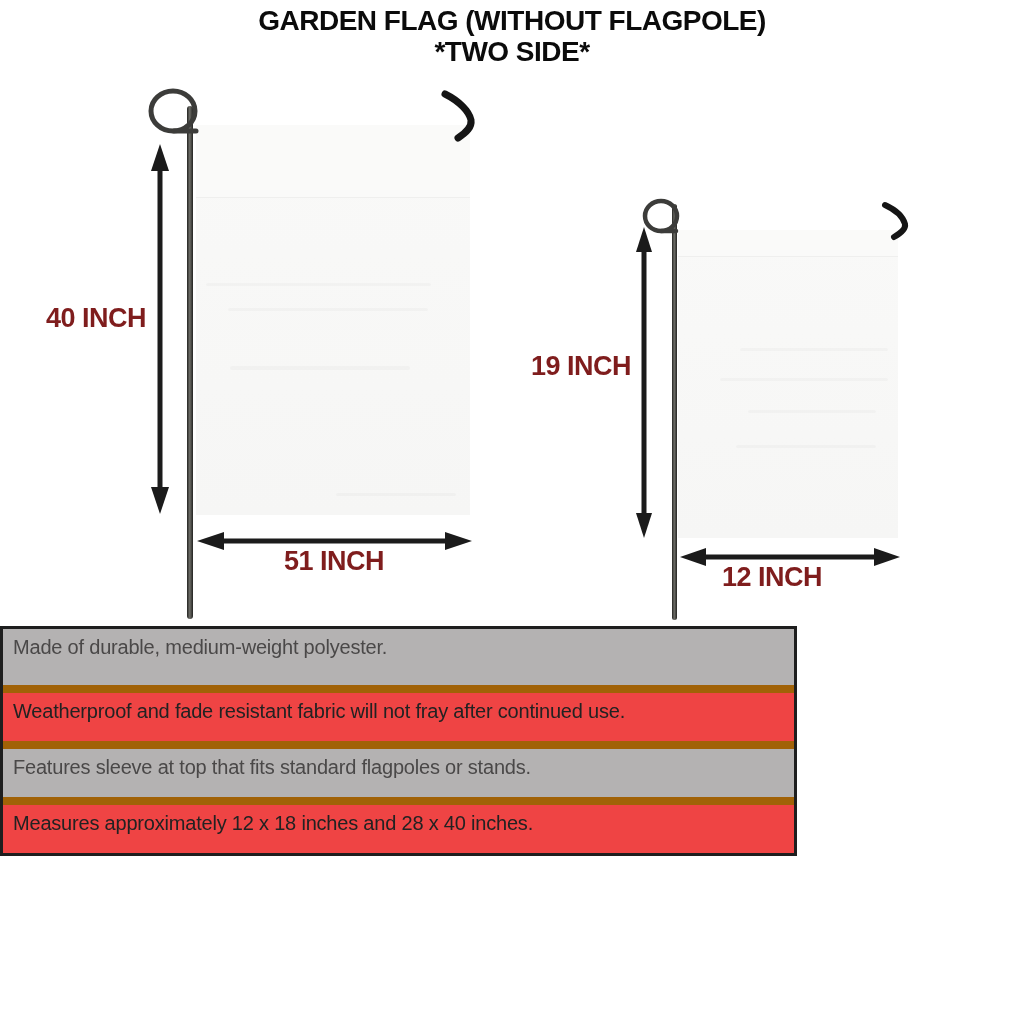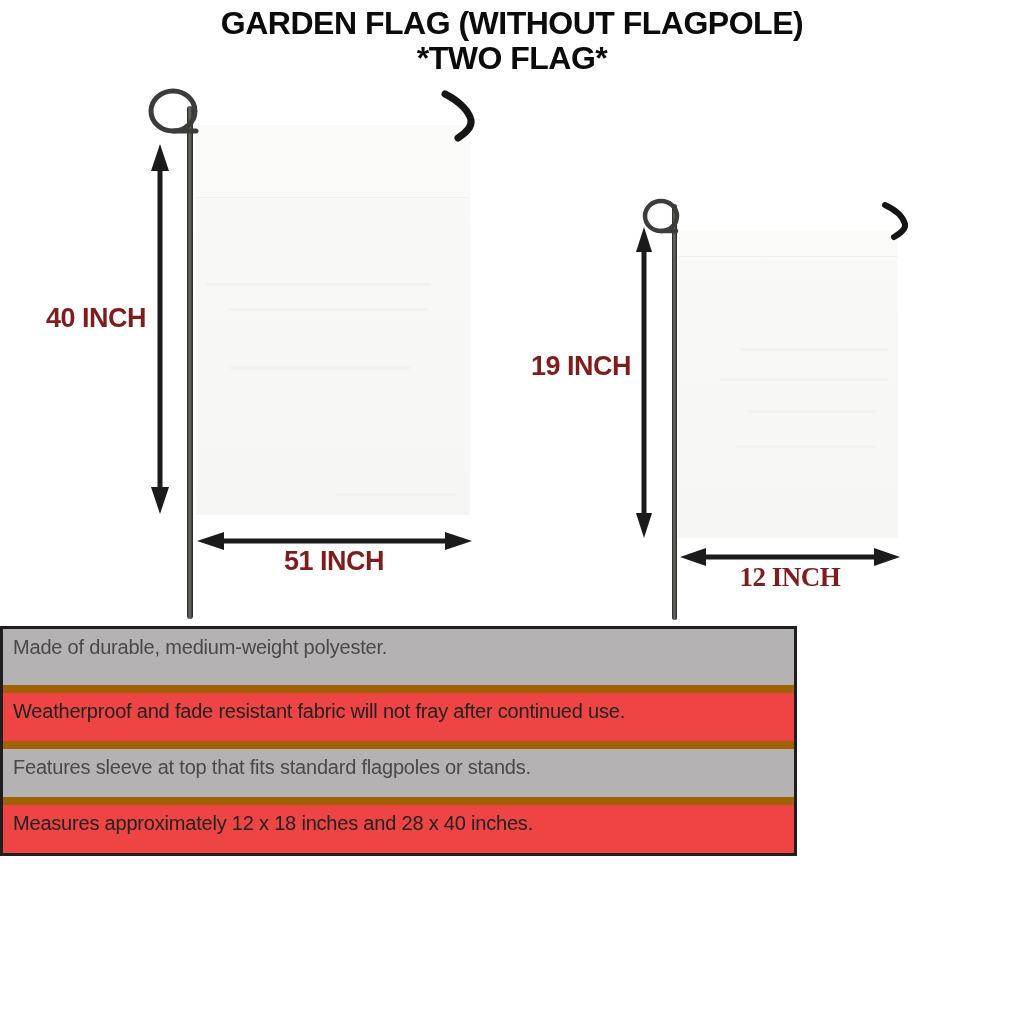--- a/index.html
+++ b/index.html
@@ -3,21 +3,21 @@
 <meta charset="utf-8">
 <style>
   html,body{margin:0;padding:0;background:#ffffff;}
   #canvas{
     position:relative;width:1024px;height:1024px;background:#ffffff;
     overflow:hidden;font-family:"Liberation Sans",sans-serif;
   }
   
   .title{
     position:absolute;top:6px;left:0;right:0;text-align:center;
-    font-weight:800;font-size:32px;line-height:1.10;letter-spacing:-0.5px;color:#0b0b0b;
+    font-weight:800;font-size:28px;line-height:1.10;letter-spacing:-0.5px;color:#0b0b0b;
   }
   
   .flag{
     position:absolute;background:linear-gradient(180deg,#f9f9f8 0%,#f6f6f5 100%);
   }
   .sleeve{
     position:absolute;left:0;right:0;top:0;background:#fafaf9;
     border-bottom:1px solid #efefee;
   }
   .fold{
@@ -49,21 +49,21 @@
   .feature-row:first-child{border-top:none;}
   .feature-row.shaded{background:#b4b2b2;color:#4a4848;}
 </style>
 </head>
 <body>
 
 <div id="canvas">
 
   <div class="title">
     <div>GARDEN FLAG (WITHOUT FLAGPOLE)</div>
-    <div>*TWO FLAG*</div>
+    <div>*TWO SIDE*</div>
   </div>
 
   <div>
     <div class="flag" style="left:196px;top:125px;width:274px;height:390px;">
       <div class="sleeve" style="height:72px;"></div>
       <div class="fold" style="left:10px;top:158px;width:225px;"></div>
       <div class="fold" style="left:32px;top:183px;width:200px;"></div>
       <div class="fold" style="left:34px;top:241px;width:180px;height:4px;"></div>
       <div class="fold" style="left:140px;top:368px;width:120px;"></div>
     </div>
@@ -75,21 +75,21 @@
   <div>
     <div class="flag" style="left:678px;top:230px;width:220px;height:308px;">
       <div class="sleeve" style="height:26px;"></div>
       <div class="fold" style="left:62px;top:118px;width:148px;"></div>
       <div class="fold" style="left:42px;top:148px;width:168px;"></div>
       <div class="fold" style="left:70px;top:180px;width:128px;"></div>
       <div class="fold" style="left:58px;top:215px;width:140px;"></div>
     </div>
     <div class="pole" style="left:672px;top:204px;width:5px;height:416px;"></div>
     <div class="dim-label right" style="left:505px;top:351px;width:126px;">19 INCH</div>
-    <div class="dim-label center" style="left:690px;top:562px;width:200px;font-family:Liberation Serif, serif;">12 INCH</div>
+    <div class="dim-label center" style="left:672px;top:562px;width:200px;">12 INCH</div>
   </div>
 
   <svg id="linework" width="1024" height="1024" viewBox="0 0 1024 1024">
 
     <g stroke="#3c3c3a" stroke-width="5" fill="none" stroke-linecap="round">
       <ellipse cx="173" cy="111" rx="22" ry="20"></ellipse>
       <line x1="174" y1="131" x2="196" y2="131"></line>
     </g>
 
     <path d="M445,94 C459,101 469,111 471,120 C472,127 467,132 458,138" stroke="#151515" stroke-width="7" fill="none" stroke-linecap="round"></path>

